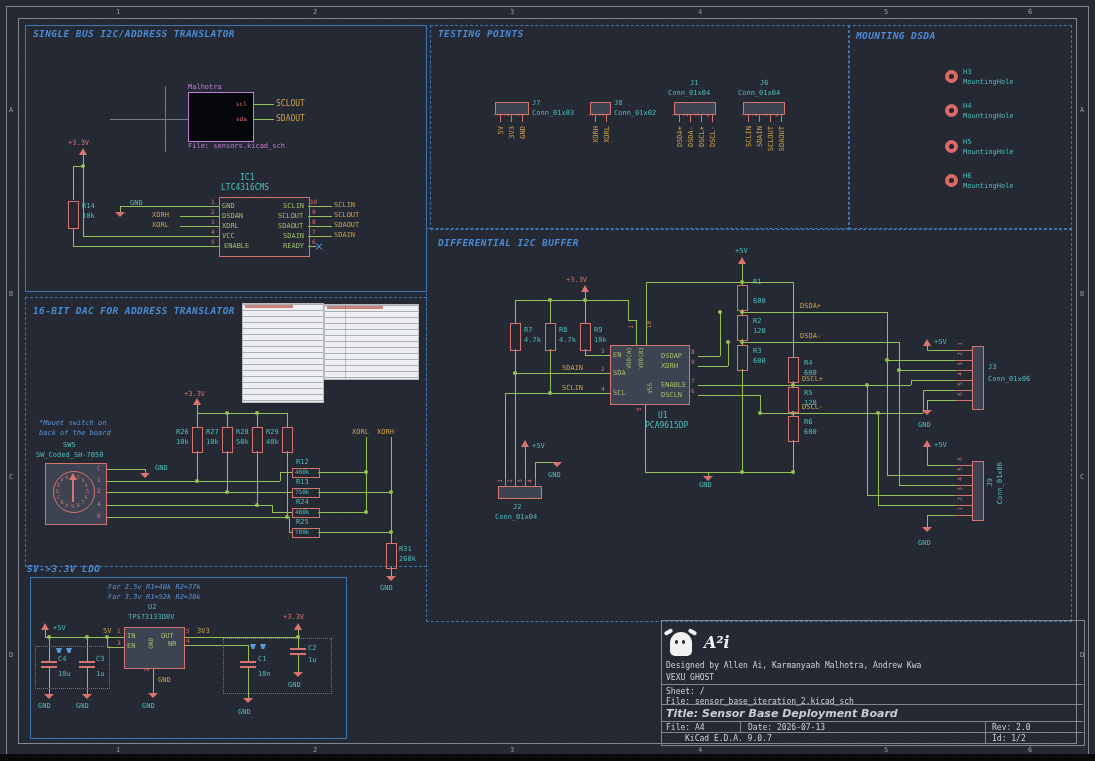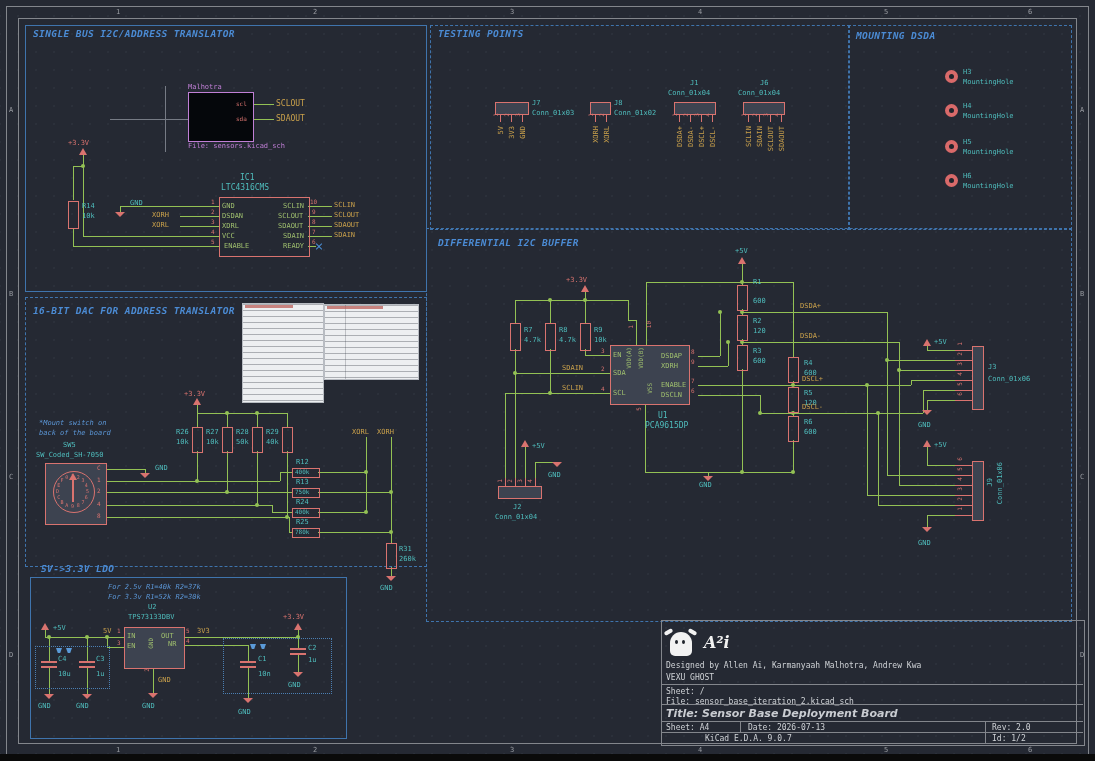--- a/index.html
+++ b/index.html
@@ -480,21 +480,21 @@
     <b class="t c s6" style="left:295px;top:529px">780k</b>
     <b class="t g s7" style="left:352px;top:428px">XORL</b>
     <b class="t g s7" style="left:377px;top:428px">XORH</b>
     <div class="rv" style="left:386px;top:543px;height:24px"></div>
     <b class="t c s7" style="left:399px;top:545px">R31</b>
     <b class="t c s7" style="left:399px;top:555px">260k</b>
     <b class="t c s7" style="left:380px;top:584px">GND</b>
   </div>
 
   <div class="layer">
-    <b class="t title" style="left:41px;top:563px">5V-&gt;3.3V LDO</b>
+    <b class="t title" style="left:27px;top:563px">5V-&gt;3.3V LDO</b>
     <b class="t bl s7" style="left:108px;top:583px">For 2.5v R1=40k R2=37k</b>
     <b class="t bl s7" style="left:108px;top:593px">For 3.3v R1=52k R2=30k</b>
     <b class="t c s7" style="left:148px;top:603px">U2</b>
     <b class="t c s7" style="left:128px;top:613px">TPS73133DBV</b>
     <div class="body" style="left:124px;top:627px;width:59px;height:40px"></div>
     <b class="t c s7" style="left:53px;top:624px">+5V</b>
     <b class="t g s7" style="left:103px;top:627px">5V</b>
     <b class="t sl s6" style="left:117px;top:628px">1</b>
     <b class="t sl s6" style="left:117px;top:640px">3</b>
     <b class="t gr s7" style="left:127px;top:632px">IN</b>
@@ -647,20 +647,20 @@
         <i style="left:12px"></i>
       <span class="arm" style="left:-6px;top:-2px;transform:rotate(-30deg)"></span>
       <span class="arm" style="left:18px;top:-2px;transform:rotate(30deg)"></span>
     </span>
     <b class="logo-t" style="left:704px;top:633px">A²i</b>
     <b class="t wh" style="left:666px;top:661px">Designed by Allen Ai, Karmanyaah Malhotra, Andrew Kwa</b>
     <b class="t wh" style="left:666px;top:673px">VEXU GHOST</b>
     <b class="t wh" style="left:666px;top:687px">Sheet: /</b>
     <b class="t wh" style="left:666px;top:697px">File: sensor_base_iteration_2.kicad_sch</b>
     <b class="t ttitle" style="left:666px;top:707px">Title: Sensor Base Deployment Board</b>
-    <b class="t wh" style="left:666px;top:723px">Sheet: A4</b>
+    <b class="t wh" style="left:666px;top:723px">File: A4</b>
     <b class="t wh" style="left:748px;top:723px">Date: 2026-07-13</b>
     <b class="t wh" style="left:992px;top:723px">Rev: 2.0</b>
-    <b class="t wh" style="left:705px;top:734px">KiCad E.D.A. 9.0.7</b>
+    <b class="t wh" style="left:685px;top:734px">KiCad E.D.A. 9.0.7</b>
     <b class="t wh" style="left:992px;top:734px">Id: 1/2</b>
   </div>
 
 </div>
 
 </body></html>

